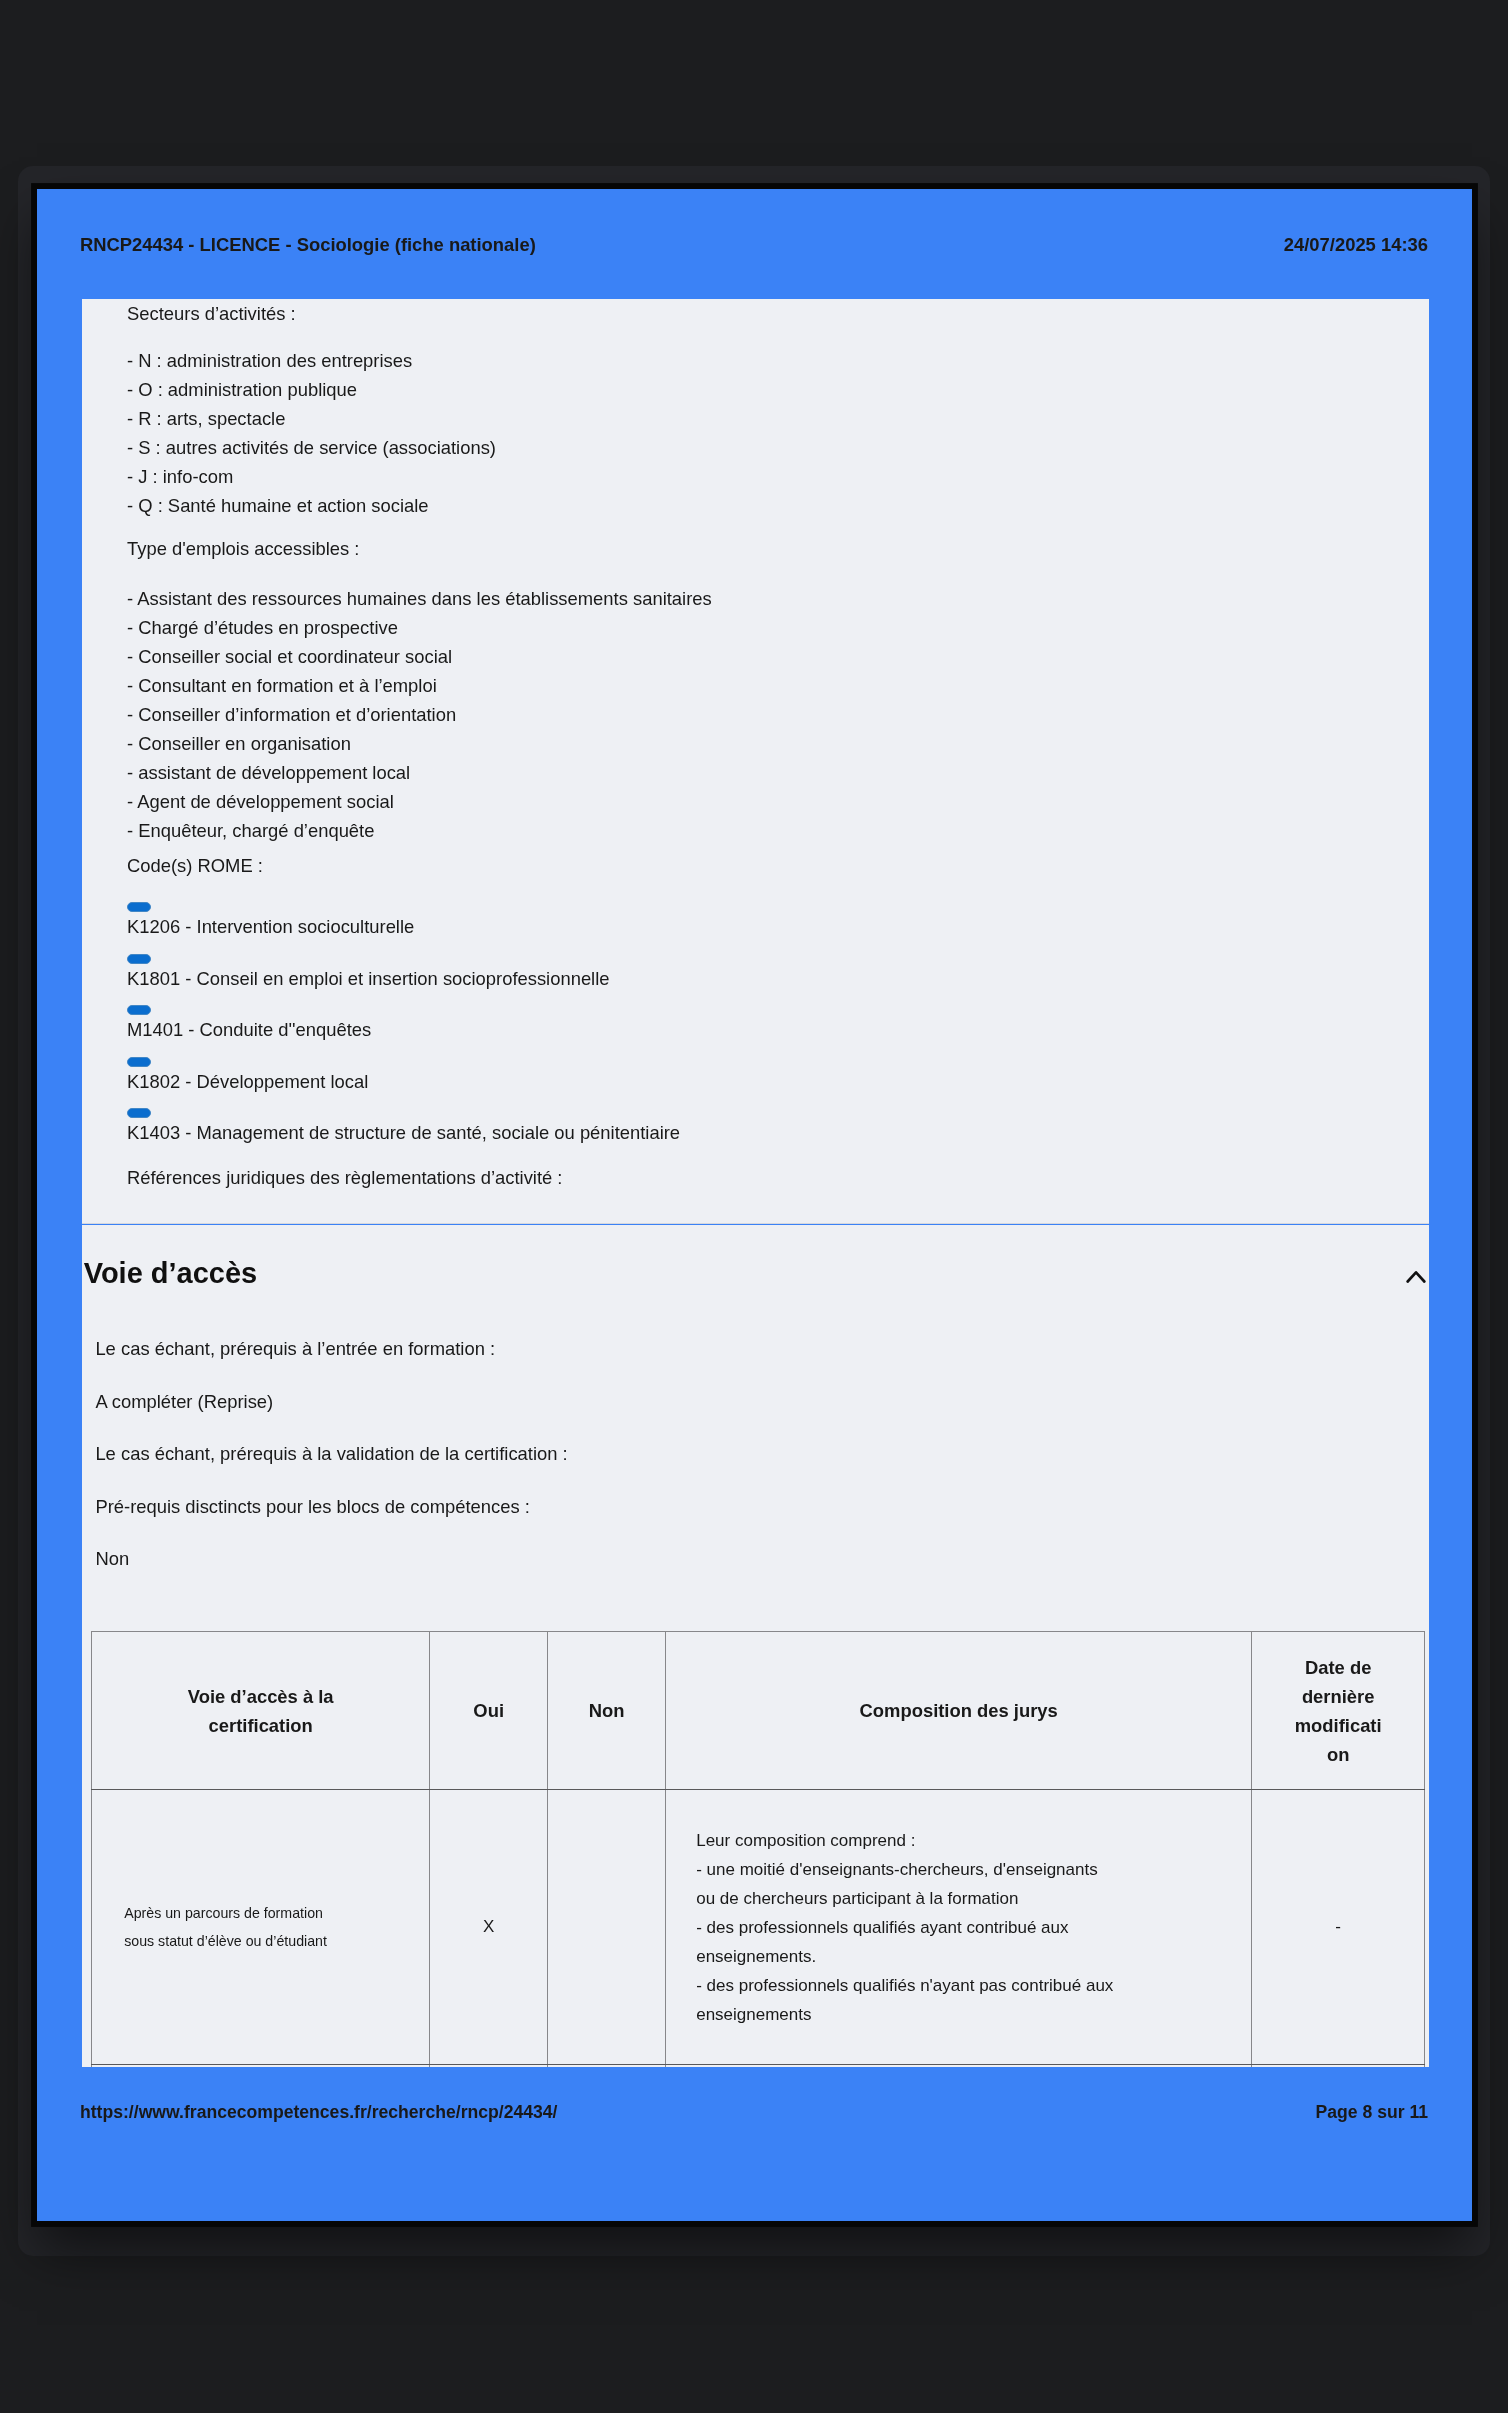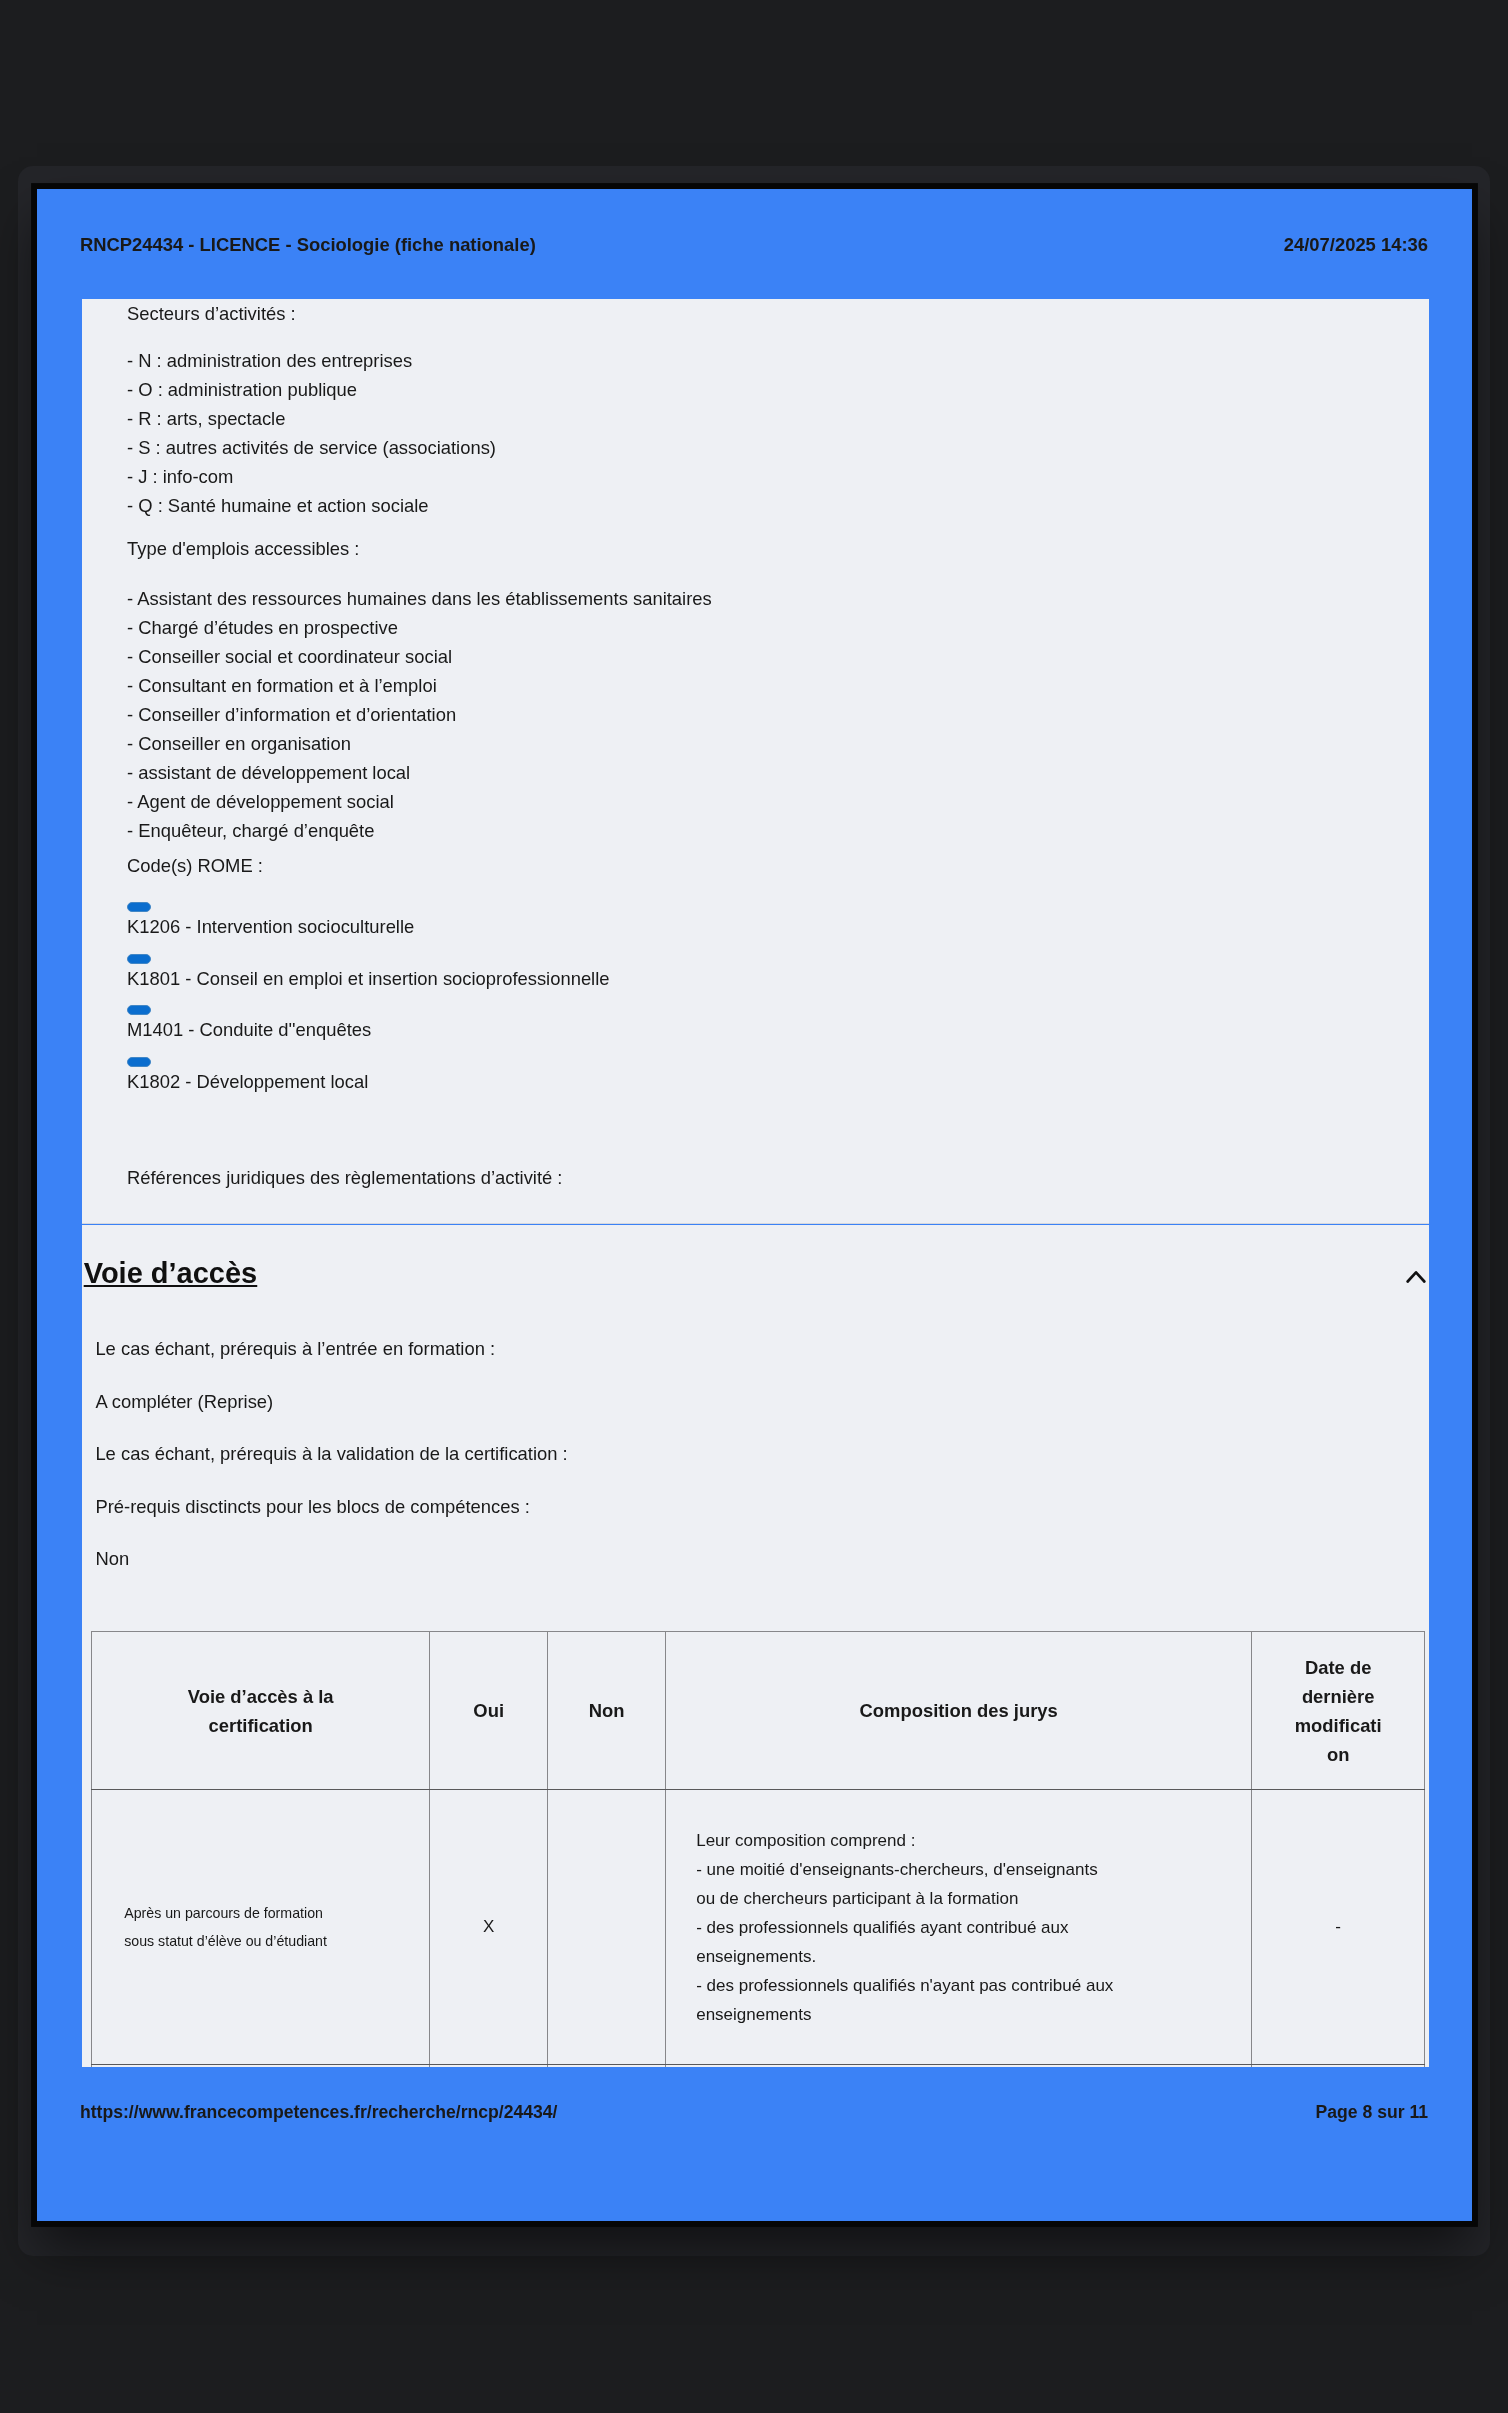--- a/index.html
+++ b/index.html
@@ -48,21 +48,21 @@
     display:flex;align-items:flex-start;height:29px;margin-bottom:22.6px;flex-direction:column;
   }
   .rome-pill{
     width:23.5px;height:10px;border-radius:5.9px;box-sizing:border-box;
     background:var(--accent-blue);border:1.7px solid var(--accent-blue-rim);
     margin-right:39px;flex:0 0 auto;
   }
   .rome-text{font-size:18.4px;line-height:29px;}
   
   .access-title{
-    left:1.7px;top:28px;font-size:29px;font-weight:700;line-height:40px;color:#101010;text-decoration:underline;
+    left:1.7px;top:28px;font-size:29px;font-weight:700;line-height:40px;color:#101010;
   }
   .chevron{right:3.4px;top:44px;width:20px;height:15px;}
   .access-paragraphs{left:13.4px;top:109px;right:17px;}
   .access-paragraphs p{margin:0 0 23.5px 0;font-size:18.4px;line-height:29px;}
   
   table.jury{
     position:absolute;left:9.2px;top:406px;width:1333px;
     border-collapse:collapse;table-layout:fixed;background:transparent;
   }
   table.jury th, table.jury td{
@@ -145,20 +145,24 @@
           <span class="rome-pill"></span>
           <span class="rome-text">K1801 - Conseil en emploi et insertion socioprofessionnelle</span>
         </div>
         <div class="rome-row">
           <span class="rome-pill"></span>
           <span class="rome-text">M1401 - Conduite d''enquêtes</span>
         </div>
         <div class="rome-row">
           <span class="rome-pill"></span>
           <span class="rome-text">K1802 - Développement local</span>
+        </div>
+        <div class="rome-row">
+          <span class="rome-pill"></span>
+          <span class="rome-text">K1403 - Management de structure de santé, sociale ou pénitentiaire</span>
         </div>
       </div>
 
     <div class="abs body-text indent" style="top:864px;">Références juridiques des règlementations d’activité :</div>
   </div>
 
   <div class="section section-access">
 
     <div class="abs access-title">Voie d’accès</div>
 

